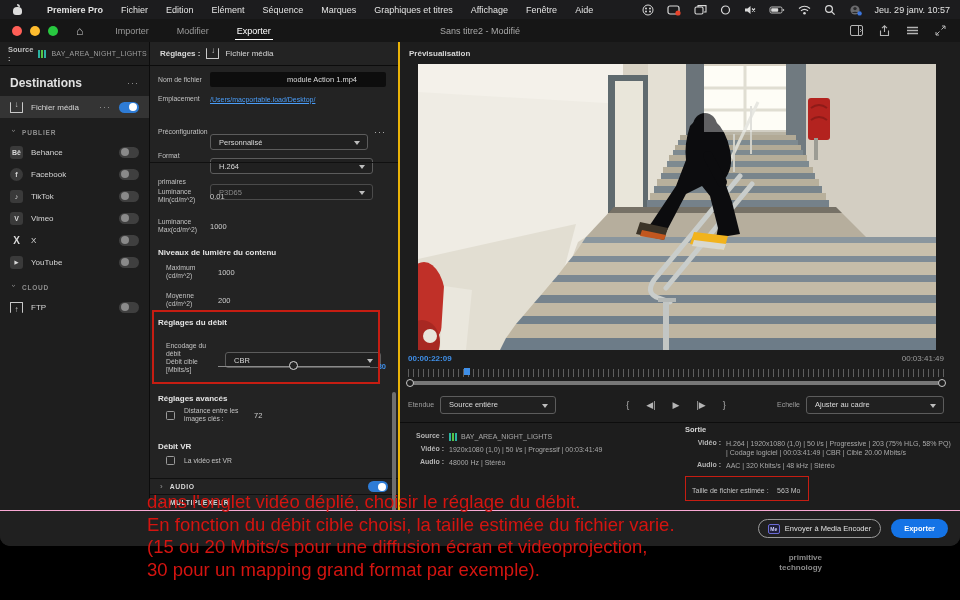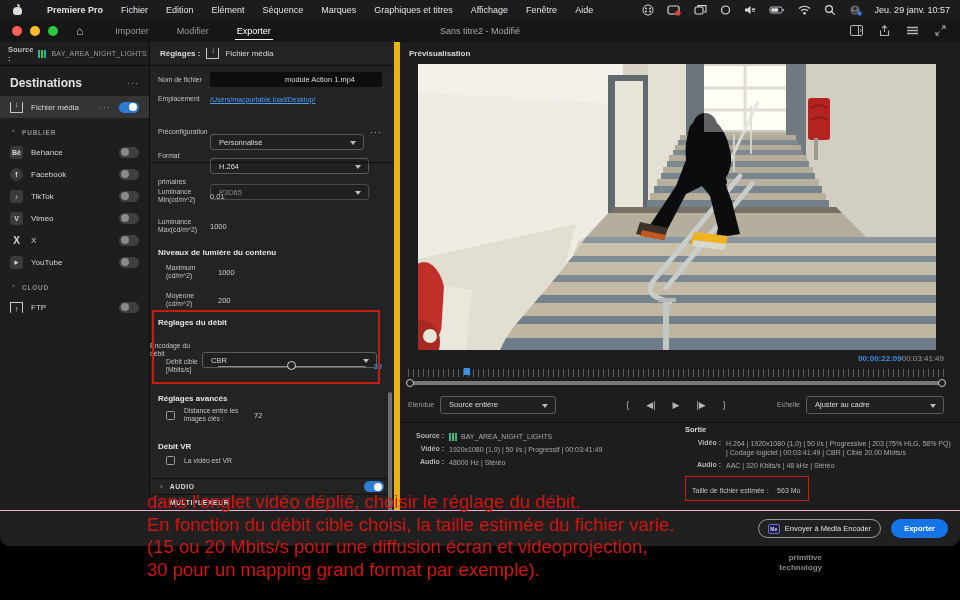--- a/index.html
+++ b/index.html
@@ -57,21 +57,21 @@
   .toggle.on { background:#2e7cd6; }
   .toggle.on .knob { left:auto; right:2px; background:#fff; }
   .sec-row { display:flex; align-items:center; gap:6px; padding:10px 10px 4px 10px; }
   .sec-row .chev { color:#9a9a9a; font-size:8px; transform:rotate(90deg); display:inline-block; width:6px; }
   .sec-row .t { color:#8f8f8f; font-size:6.5px; font-weight:bold; letter-spacing:.8px; }
   .brand { width:13px; height:13px; border-radius:3px; background:#3a3a3a; color:#d9d9d9; font-size:7px; font-weight:bold; display:flex; align-items:center; justify-content:center; flex:none; }
   .brand.round { border-radius:50%; }
   .brand.plain { background:transparent; font-size:10px; }
 
   
-  .settings { left:150px; top:23px; width:250px; bottom:36px; background:#232323; border-right:6px solid #eab308; }
+  .settings { left:150px; top:23px; width:250px; bottom:36px; background:#232323; border-right:2px solid #eab308; }
   .s-header { height:24px; border-bottom:1px solid #0c0c0c; display:flex; align-items:center; gap:6px; padding:0 10px; }
   .s-header .t { color:#d9d9d9; font-size:8px; font-weight:bold; }
   .s-header .v { color:#d9d9d9; font-size:8px; }
   .s-body { position:absolute; left:0; right:0; top:24px; bottom:0; }
   .f-row { position:absolute; left:8px; right:12px; display:flex; align-items:center; }
   .f-label { width:52px; color:#c2c2c2; font-size:6.8px; line-height:8px; flex:none; padding-right:4px; }
   .f-input { flex:1; height:15px; background:#0d0d0d; border-radius:2px; color:#dcdcdc; font-size:7.5px; display:flex; align-items:center; justify-content:center;padding-left:48px; }
   .f-link { color:#4a9df8; font-size:7px; text-decoration:underline; }
   .dropdown { flex:1; height:16px; background:#202020; border:1px solid #5c5c5c; border-radius:3px; color:#d9d9d9; font-size:7.5px; display:flex; align-items:center; padding:0 8px; position:relative;margin-top:20px; }
   .dropdown .caret { position:absolute; right:7px; top:6px; width:0; height:0; border-left:3px solid transparent; border-right:3px solid transparent; border-top:4px solid #bdbdbd; }
@@ -89,21 +89,21 @@
   .collapse-row { position:absolute; left:0; right:0; height:16px; border-top:1px solid #101010; background:#232323; display:flex; align-items:center; padding:0 10px; gap:7px; }
   .collapse-row .chev { color:#9a9a9a; font-size:8px; }
   .collapse-row .t { color:#d9d9d9; font-size:6.8px; font-weight:bold; letter-spacing:.6px; flex:1; }
   .vscroll { position:absolute; right:2px; top:326px; width:4px; height:120px; background:#6f6f6f; border-radius:2px; }
   .redbox { position:absolute; border:2px solid #c61d12; pointer-events:none; }
 
   
   .preview { left:400px; top:23px; right:0; bottom:36px; background:#1d1d1d; }
   .p-header { color:#d6d6d6; font-size:8px; font-weight:bold; padding:7px 0 0 9px; }
   .video { position:absolute; left:18px; top:22px; width:518px; height:286px; background:#000; }
-  .tc-row { position:absolute; left:8px; right:16px; top:312px; display:flex; justify-content:flex-end;margin-left:12px; }
+  .tc-row { position:absolute; left:8px; right:16px; top:312px; display:flex; justify-content:space-between; }
   .tc-cur { color:#3f8fe8; font-size:8px; font-weight:bold; }
   .tc-tot { color:#9c9c9c; font-size:8px; }
   .ruler { position:absolute; left:8px; right:16px; top:327px; height:8px;
     background:repeating-linear-gradient(90deg,#5f5f5f 0 1px,transparent 1px 5px); }
   .playhead { position:absolute; left:10.5%; top:-1px; width:6px; height:7px; background:#3f8fe8; }
   .rangebar { position:absolute; left:8px; right:16px; top:339px; height:4px; background:#777; border-radius:2px; }
   .rknob { position:absolute; top:-2.5px; width:8px; height:8px; border-radius:50%; background:#1d1d1d; border:1.5px solid #c9c9c9; }
   .rknob.l{ left:-2px; } .rknob.r{ right:-2px; }
   .ctrl-row { position:absolute; left:8px; right:16px; top:352px; height:21px; display:flex; align-items:center; }
   .ctrl-label { color:#9f9f9f; font-size:7px; margin-right:6px; }
@@ -388,21 +388,21 @@
         <div class="f-row" style="top:198px; left:16px;">
           <span class="f-label">Maximum (cd/m^2)</span>
           <span class="f-value">1000</span>
         </div>
         <div class="f-row" style="top:226px; left:16px;">
           <span class="f-label">Moyenne (cd/m^2)</span>
           <span class="f-value">200</span>
         </div>
 
         <div class="s-section" style="top:252px;">Réglages du débit</div>
-        <div class="f-row" style="top:266px; left:0;">
+        <div class="f-row" style="top:266px; left:16px;gap:7px;">
           <span class="f-label">Encodage du débit</span>
           <span class="dropdown" style="margin-right:5px;">
               <span>CBR</span>
               <span class="caret"></span>
             </span>
         </div>
         <div class="f-row" style="top:292px; left:16px;">
           <span class="f-label">Débit cible [Mbits/s]</span>
           <span class="slider">
               <span class="track"></span>

